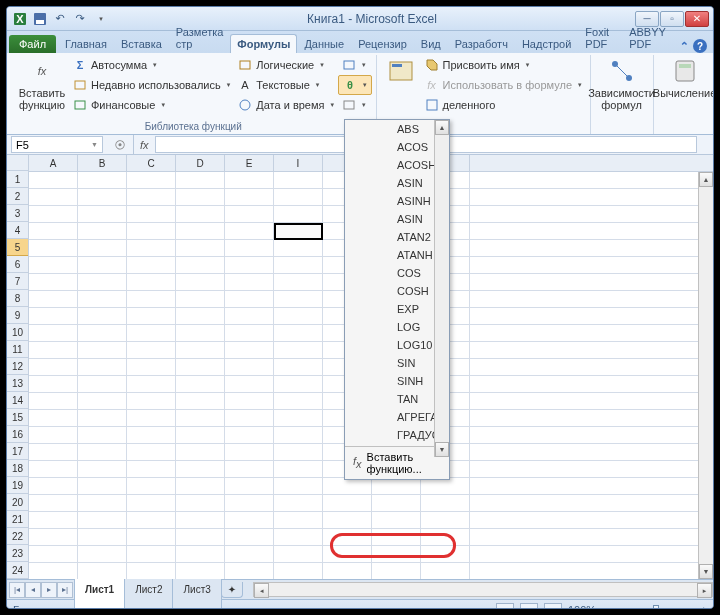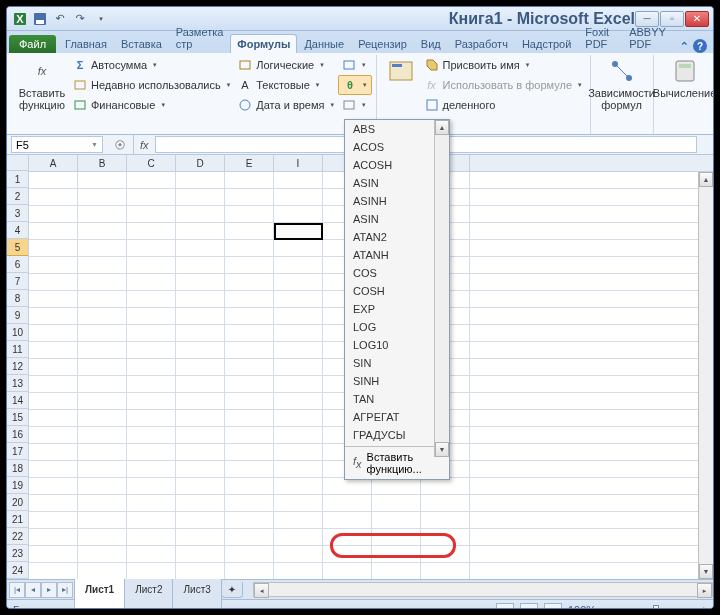--- a/index.html
+++ b/index.html
@@ -1,21 +1,21 @@
 <!DOCTYPE html>
 <html><head>
 <meta charset="utf-8">
 <style>
 * { margin: 0; padding: 0; box-sizing: border-box; font-family: Tahoma, 'Segoe UI', sans-serif; font-size: 11px; }
 body { background: #000; padding: 6px; }
 .window { background: #dfe9f5; border: 1px solid #5a7ca8; border-radius: 4px; overflow: hidden; width: 708px; height: 603px; position: relative; }
 .titlebar { height: 24px; background: linear-gradient(#e8f1fb, #cfe0f4); display: flex; align-items: center; padding: 0 4px; border-bottom: 1px solid #a5bdd8; }
 .qat { display: flex; gap: 2px; align-items: center; }
 .qat-btn { width: 18px; height: 18px; display: flex; align-items: center; justify-content: center; color: #3a5a80; }
-.title-text { flex: 1; text-align: right; color: #3a5a80; font-size: 16px; font-weight: bold; }
+.title-text { flex: 1; text-align: center; color: #3a5a80; font-size: 12px; }
 .winbtns { display: flex; gap: 1px; }
 .winbtn { width: 24px; height: 16px; background: linear-gradient(#f0f5fb,#d0dff0); border: 1px solid #8aa6c4; border-radius: 2px; display: flex; align-items: center; justify-content: center; color: #3a5a80; font-size: 10px; }
 .winbtn.close { background: linear-gradient(#f08080,#d04040); color: #fff; border-color: #a03030; }
 .tabs { height: 22px; display: flex; align-items: flex-end; padding-left: 2px; background: linear-gradient(#cfe0f4,#c8dbf0); }
 .file-tab { background: linear-gradient(#3b8e3b,#2a6e2a); color: #fff; padding: 3px 10px; border-radius: 3px 3px 0 0; margin-right: 2px; }
 .tab { padding: 3px 6px; color: #3a5a80; cursor: pointer; border: 1px solid transparent; border-bottom: none; border-radius: 3px 3px 0 0; }
 .tab.active { background: #f5f8fc; border-color: #a5bdd8; font-weight: bold; }
 .help-btn { margin-left: auto; padding: 0 6px; color: #3a70c0; font-weight: bold; display: flex; align-items: center; gap: 4px; }
 .ribbon { height: 82px; background: #f5f8fc; border-bottom: 1px solid #a5bdd8; display: flex; padding: 2px 4px 0 4px; }
 .group { border-right: 1px solid #cdd9e8; padding: 0 4px; display: flex; flex-direction: column; }
@@ -38,21 +38,21 @@
 .row-hdr.sel { background: #f7d58c; border-color: #d4a84a; }
 .col-area { flex: 1; overflow: hidden; position: relative; }
 .col-hdrs { height: 17px; display: flex; background: #e8eef6; border-bottom: 1px solid #c4d0e0; }
 .col-hdr { width: 49px; border-right: 1px solid #c4d0e0; display: flex; align-items: center; justify-content: center; color: #333; font-size: 10px; }
 .corner { width: 22px; height: 17px; background: #e8eef6; border-right: 1px solid #c4d0e0; border-bottom: 1px solid #c4d0e0; }
 .cells { position: relative; }
 .cell-row { height: 17px; display: flex; border-bottom: 1px solid #d4dce8; }
 .cell { width: 49px; border-right: 1px solid #d4dce8; }
 .sel-cell { position: absolute; border: 2px solid #000; background: rgba(0,0,0,0.02); }
 .dropdown { position: absolute; left: 337px; top: 112px; width: 106px; background: #f5f5f5; border: 1px solid #8a9db5; box-shadow: 2px 2px 4px rgba(0,0,0,0.25); z-index: 10; }
-.dd-item { padding: 3px 8px; color: #333; cursor: pointer; font-size: 11px; }
+.dd-item { padding: 3px 8px; color: #333; cursor: pointer; font-size: 11px; margin-left: 44px; }
 .dd-insert { border-top: 1px solid #c0c0c0; padding: 4px 8px; display: flex; align-items: center; gap: 5px; margin-top: 2px; }
 .dd-scroll { position: absolute; right: 0; top: 0; bottom: 22px; width: 15px; background: #efefef; border-left: 1px solid #c0c0c0; }
 .dd-scroll-btn { height: 15px; background: linear-gradient(#fafafa,#e0e0e0); border: 1px solid #b0b0b0; display: flex; align-items: center; justify-content: center; font-size: 7px; color: #555; }
 .highlight-oval { position: absolute; left: 323px; top: 526px; width: 126px; height: 25px; border: 3px solid #e03030; border-radius: 12px; z-index: 20; pointer-events: none; }
 .sheet-tabs { height: 20px; background: #dce6f2; border-top: 1px solid #a5bdd8; display: flex; align-items: center; }
 .nav-btns { display: flex; padding: 0 2px; }
 .nav-btn { width: 16px; height: 16px; background: #eef3fa; border: 1px solid #b0c0d4; display: flex; align-items: center; justify-content: center; font-size: 8px; color: #5a7090; }
 .sheet-tab { padding: 18px 10px; background: #fff; border: 1px solid #a5bdd8; border-top: none; margin-left: -1px; border-radius: 0 0 4px 4px; color: #333; font-size: 10px; }
 .sheet-tab.active { font-weight: bold; background: #fff; }
 .sheet-tab.inactive { background: #dce6f2; }
@@ -185,20 +185,21 @@
             </div>
           <div class="smallbtn chev">
               <span class="ico">
                 <svg width="12" height="12">
                   <rect x="1" y="2" width="10" height="8" fill="none" stroke="#888"></rect>
                 </svg>
               </span>
             </div>
         </div>
       </div>
+      <div class="group-label">Библиотека функций</div>
     </div>
 
     <div class="group" style="flex:0 0 136px">
       <div class="group-body">
         <div class="bigbtn" style="width:40px">
           <div class="ico">
               <svg width="26" height="26">
                 <rect x="2" y="4" width="22" height="18" fill="#f0e8c8" stroke="#b09040"></rect>
                 <rect x="4" y="6" width="10" height="3" fill="#5080c0"></rect>
               </svg>

